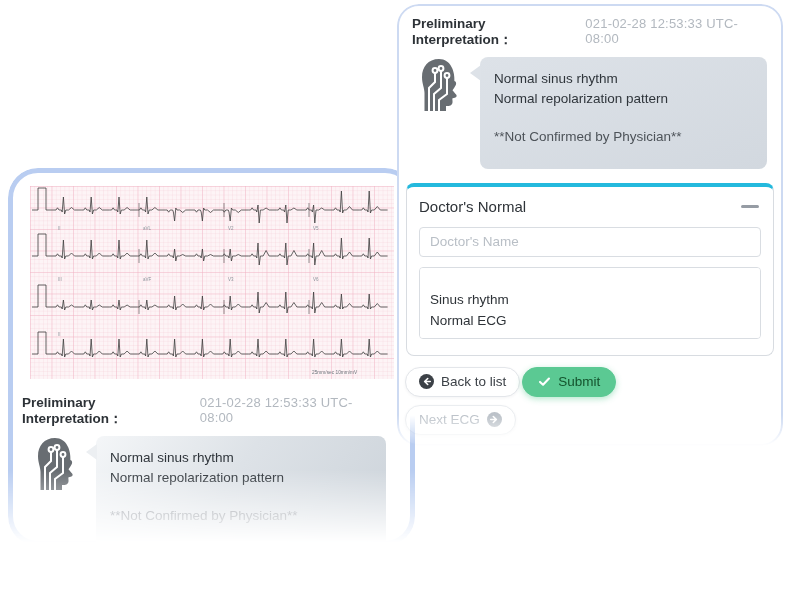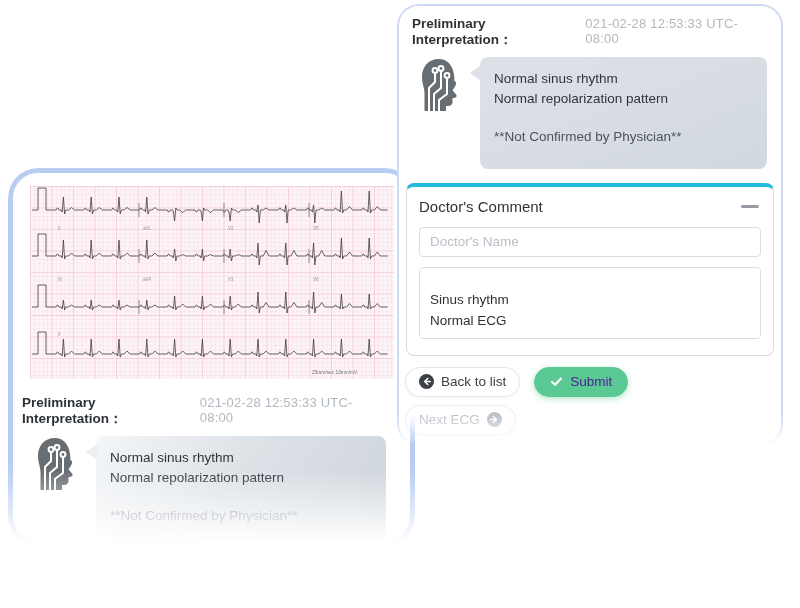--- a/index.html
+++ b/index.html
@@ -56,27 +56,27 @@
   .collapse-btn .dash{width:18px;height:3px;border-radius:2px;background:#969ca4;}
   .name-input{box-sizing:border-box;width:100%;height:30px;margin-top:8px;border:1px solid #d9dde2;
     border-radius:4px;padding:0 10px;font-size:13.5px;font-family:"Liberation Sans",sans-serif;
     color:#8b5cf6;outline:none;}
   .name-input::placeholder{color:#b9bfc6;}
   .comment-textarea{box-sizing:border-box;width:100%;height:72px;margin-top:10px;resize:none;
     border:1px solid #d9dde2;border-radius:4px;padding:22px 10px;font-size:13.5px;line-height:1.55;
     font-family:"Liberation Sans",sans-serif;color:#2e3338;outline:none;}
 
   
-  .actions-row1{display:flex;align-items:center;gap:14px;margin:11px 12px 0 6px;}
+  .actions-row1{display:flex;align-items:center;gap:2px;margin:11px 12px 0 6px;}
   .actions-row2{margin:8px 0 0 6px;}
   .btn{display:inline-flex;align-items:center;gap:7px;height:30px;padding:0 13px;border-radius:16px;
     font-size:13.5px;font-family:"Liberation Sans",sans-serif;background:#fff;border:1px solid #e3e6ea;
     color:#3c4147;cursor:pointer;box-shadow:0 1px 3px rgba(60,70,90,.06);}
   .btn svg{display:block;}
-  .btn-submit{background:#5bc993;border:1px solid #5bc993;color:#4c1d95;padding:14px 15px;
+  .btn-submit{background:#5bc993;border:1px solid #5bc993;color:#14532d;padding:14px 15px;
     box-shadow:0 2px 6px rgba(91,201,147,.45);text-align:center;}
   .btn-next{color:#bcc2c9;border-color:#eaedf0;cursor:default;}
 </style>
 </head>
 <body>
 
 <div class="canvas">
 
   <div class="card-left">
     <div class="ecg-wrap">
@@ -178,21 +178,21 @@
         <div class="bubble">
           <div>Normal sinus rhythm</div>
           <div>Normal repolarization pattern</div>
           <div class="disclaimer">**Not Confirmed by Physician**</div>
         </div>
       </div>
     </div>
 
     <div class="comment-box">
       <div class="comment-head">
-        <span class="comment-title">Doctor's Comment</span>
+        <span class="comment-title">Doctor's Normal</span>
         <button class="collapse-btn">
           <div class="dash"></div>
         </button>
       </div>
       <input class="name-input" type="text" placeholder="Doctor's Name" style="">
       <textarea class="comment-textarea" style="">Sinus rhythm
 Normal ECG</textarea>
     </div>
 
     <div class="actions-row1">

